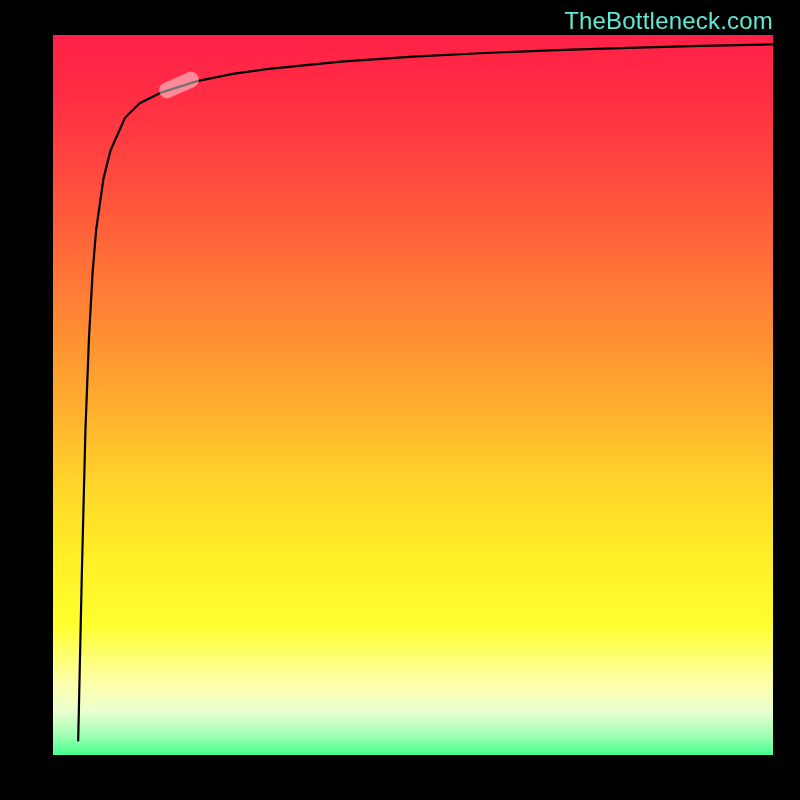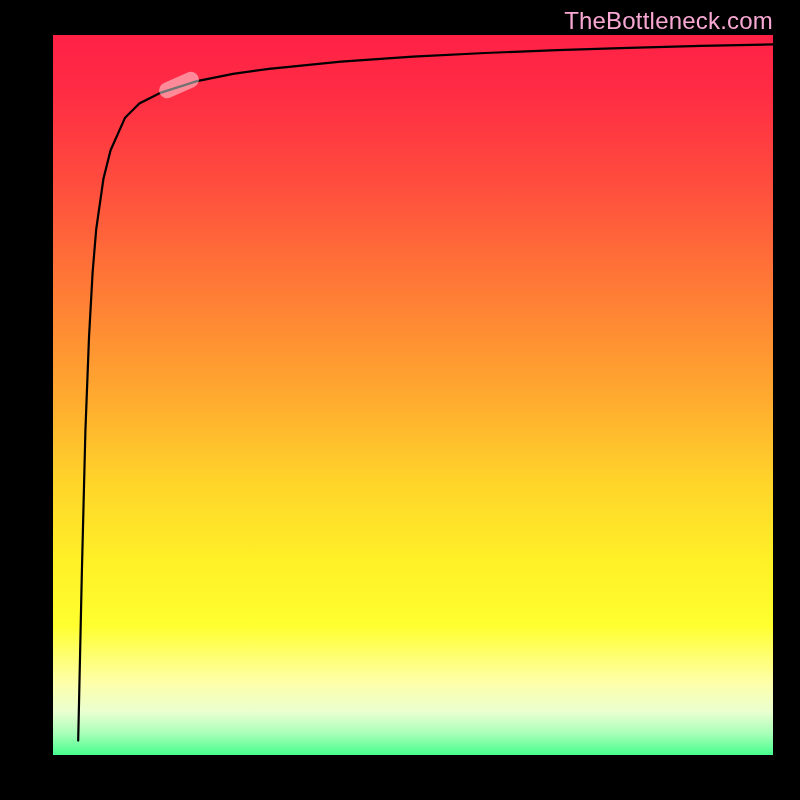--- a/index.html
+++ b/index.html
@@ -50,21 +50,21 @@
     height: 16px;
     background: rgba(255,255,255,0.45);
     border-radius: 8px;
     transform: translate(-50%, -50%) rotate(-24deg);
   }
   
   .attribution {
     position: absolute;
     top: 7px;
     right: 27px;
-    color: #f9a8d4;
+    color: #5eead4;
     font-size: 24px;
     font-weight: 400;
     letter-spacing: 0.2px;
   }
 </style>
 </head>
 <body>
 
 <div class="chart-container">
   <div class="attribution">TheBottleneck.com</div>

